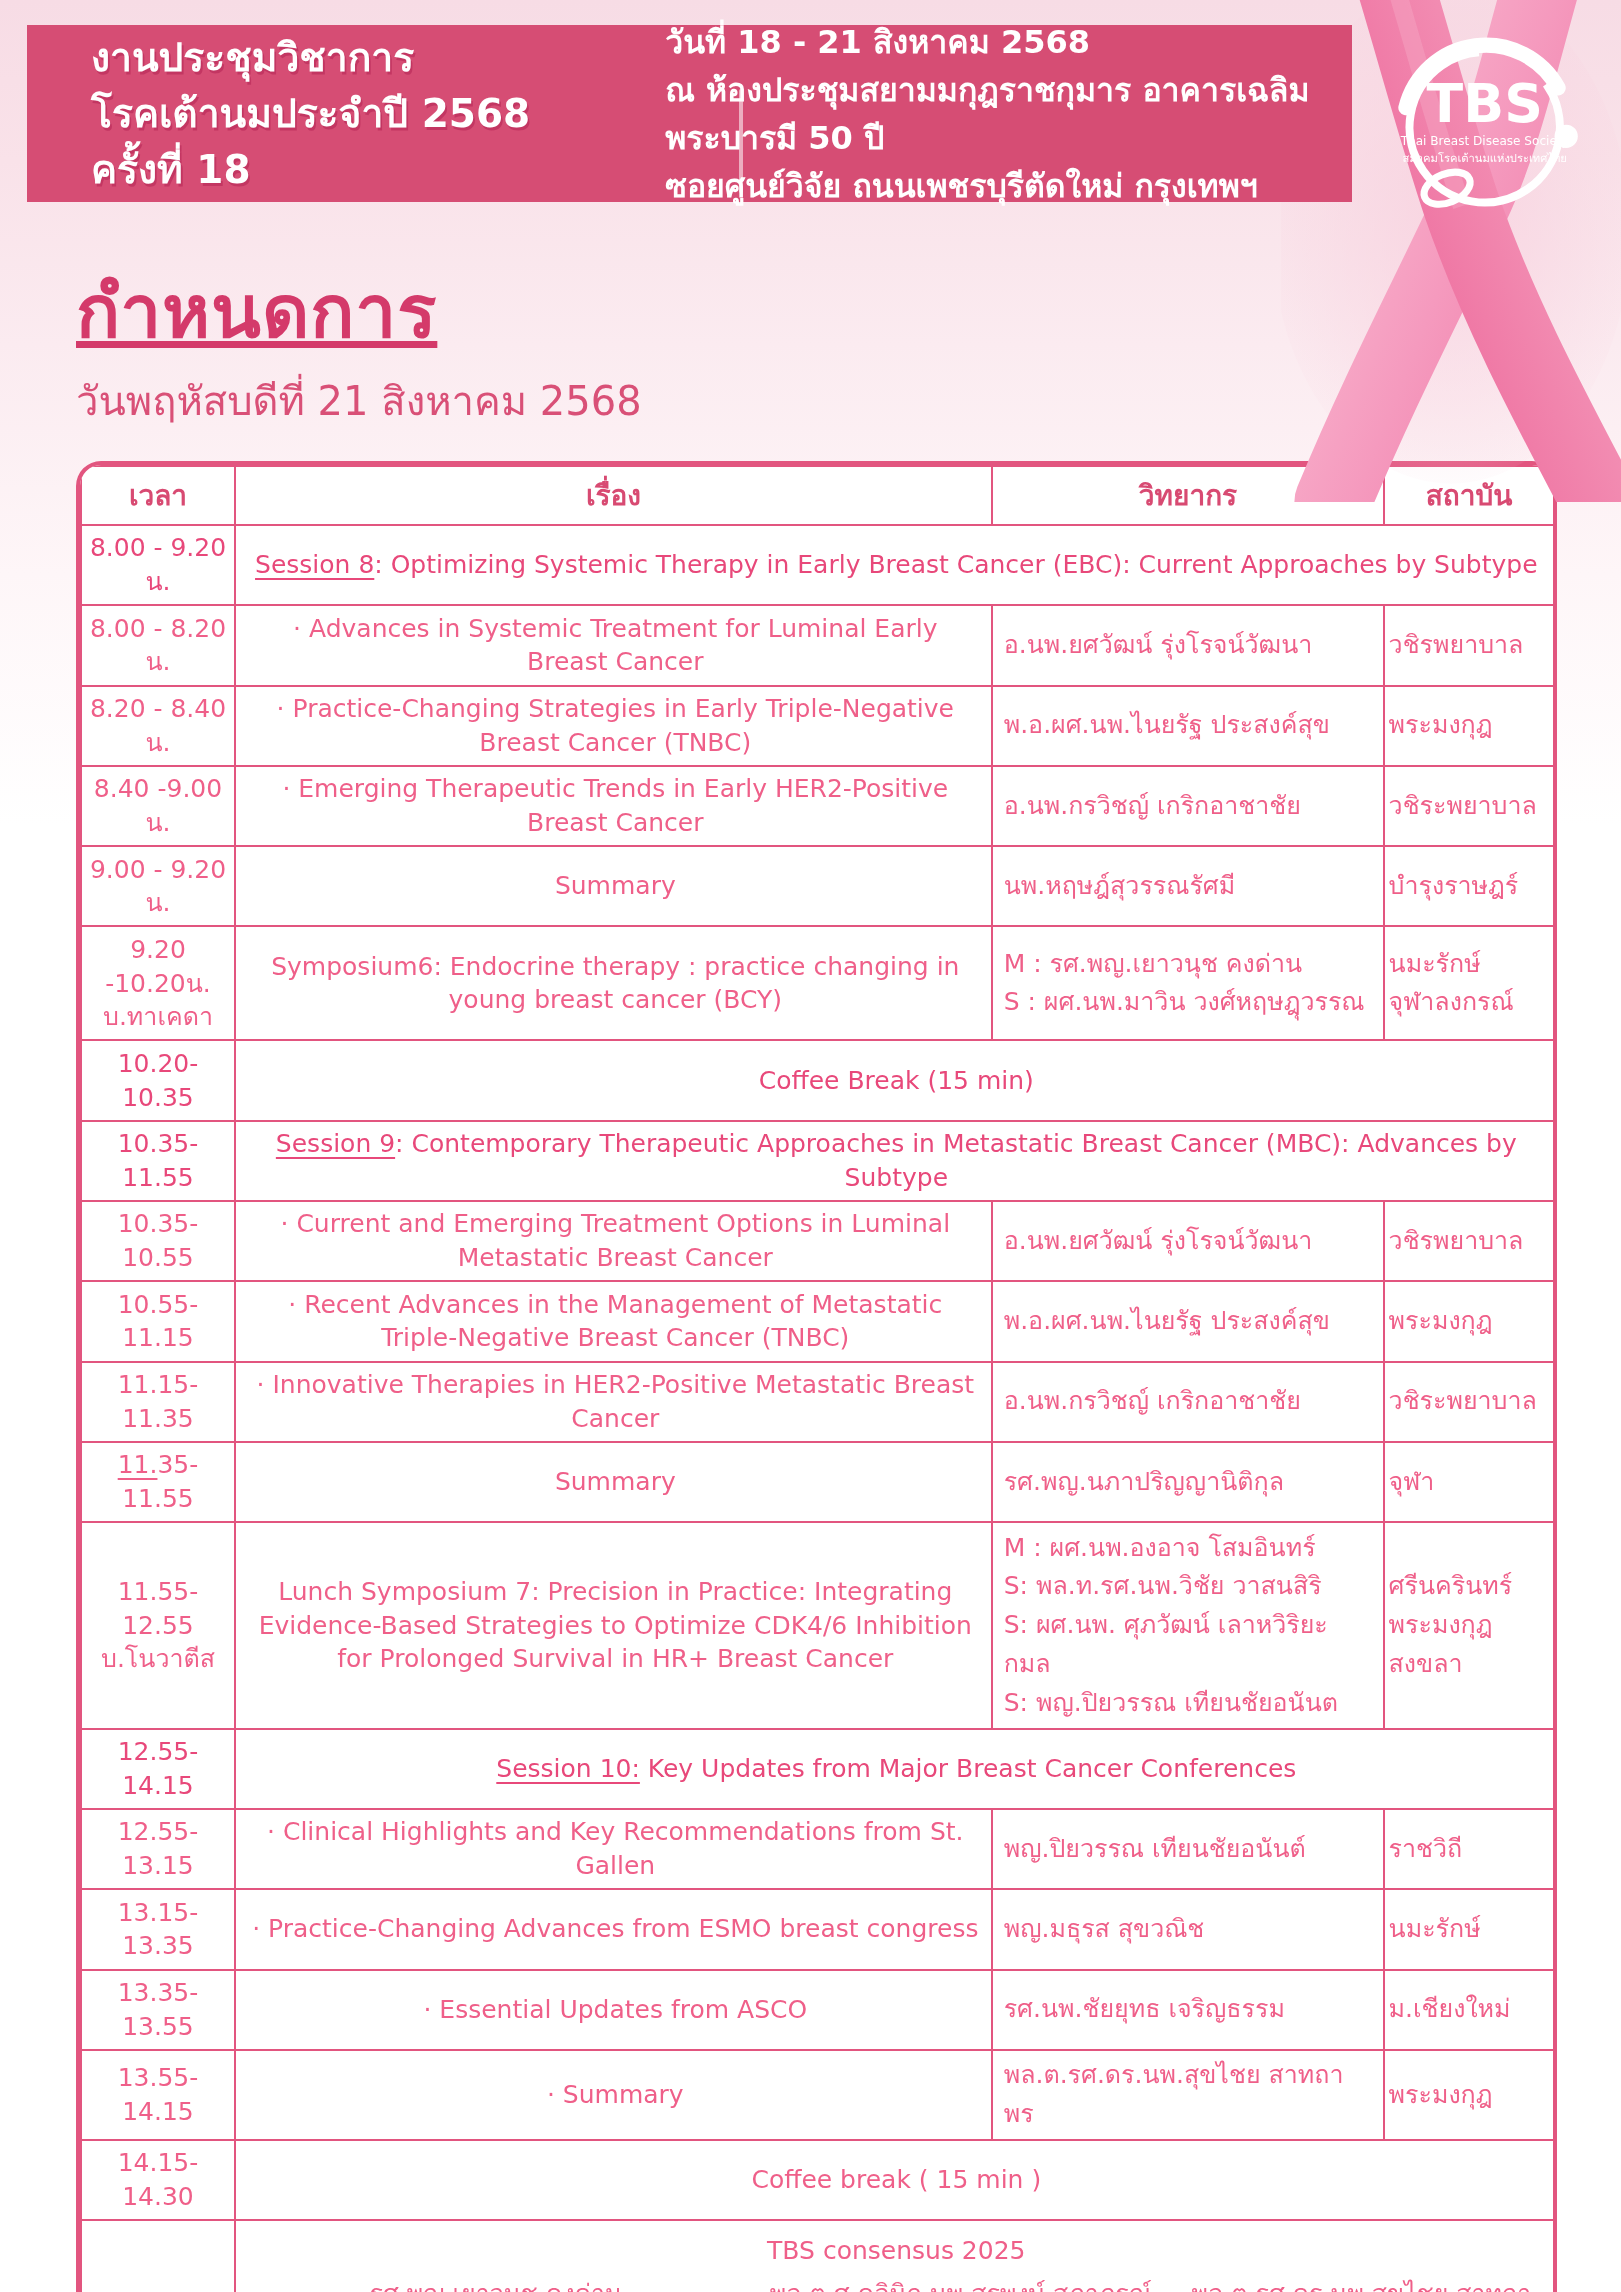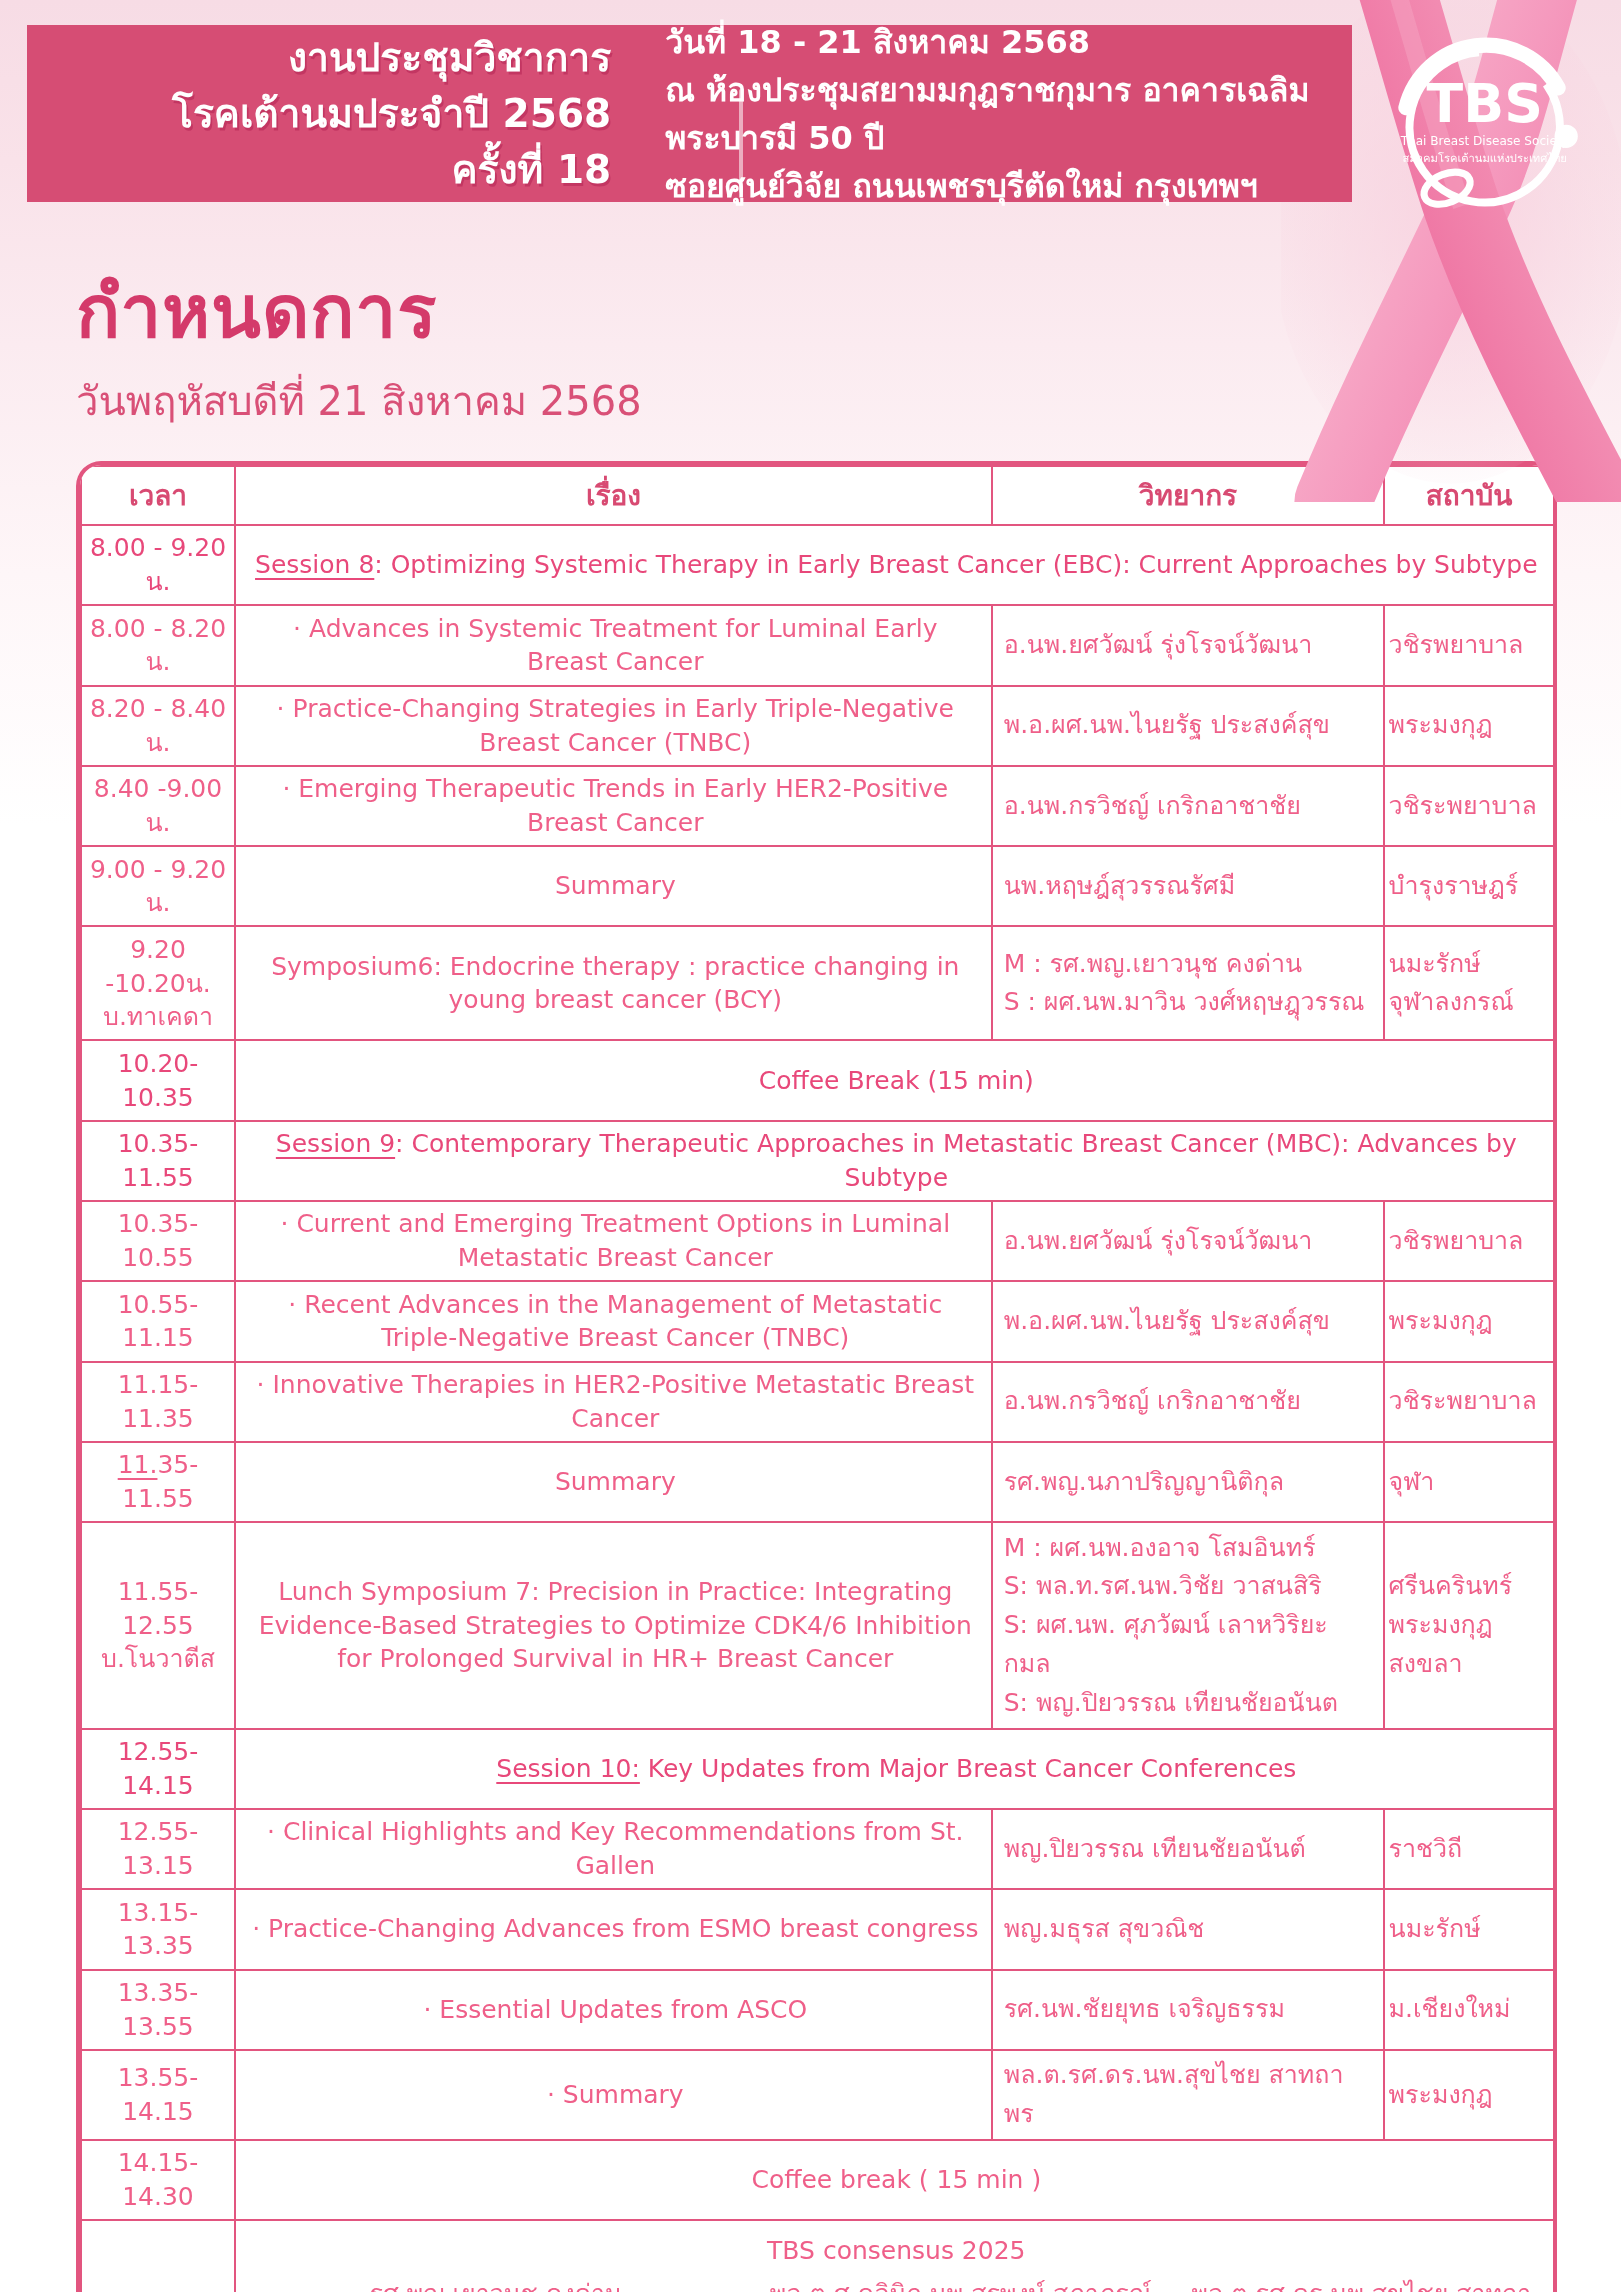--- a/index.html
+++ b/index.html
@@ -2,29 +2,29 @@
 <html style="font-size:14.3px"><head>
 <meta charset="utf-8">
 <style>
   html,body{margin:0;padding:0;}
   body{font-family:"DejaVu Sans","Liberation Sans",sans-serif;}
   #page{position:relative;width:1621px;height:2293px;overflow:hidden;
         background:linear-gradient(180deg,#f7dce5 0%,#f9e2e9 7%,#fbebf0 15%,#fef6f8 25%,#ffffff 36%,#ffffff 100%);}
   
   .banner{position:absolute;left:27px;top:25px;width:1325px;height:177px;background:#d64d74;z-index:2;display:flex;align-items:center;}
   .banner-left{width:654px;padding-left:64px;color:#ffffff;font-weight:bold;font-size:39px;line-height:56px;
-               text-shadow:1.8px 2.7px 0 rgba(173,26,77,.45);text-align:right;}
+               text-shadow:1.8px 2.7px 0 rgba(173,26,77,.45);}
   .banner-divider{position:absolute;left:712px;top:64px;width:3.6px;height:104px;background:rgba(255,255,255,.55);border-radius:1.8px;}
   .banner-right{padding-left:54px;color:#ffffff;font-size:32px;line-height:48px;font-weight:700;}
   
   .ribbon{position:absolute;right:0;top:0;z-index:1;}
   
   .logo{position:absolute;left:1379px;top:36px;z-index:3;}
   
-  .page-title{position:absolute;left:76px;top:253px;font-size:73px;font-weight:bold;color:#d43a6a;letter-spacing:0.9px;}
+  .page-title{position:absolute;left:76px;top:253px;font-size:73px;font-weight:bold;color:#d43a6a;letter-spacing:0.9px;text-decoration:underline;}
   .page-subtitle{position:absolute;left:76px;top:369px;font-size:40px;color:#d95077;}
   
   .tbl-wrap{position:absolute;left:76px;top:461px;width:1473px;background:#ffffff;
             border:4.5px solid #e2557f;border-bottom-width:16px;border-radius:25px;overflow:hidden;}
   table{border-collapse:collapse;width:100%;table-layout:fixed;}
   td{border:2.7px solid #e2557f;font-size:25px;color:#ef5f89;vertical-align:middle;padding:5.4px 10.7px;line-height:1.35;}
   .thead td{font-weight:bold;color:#d84a72;font-size:28px;text-align:center;padding:9px 5.4px;}
   .c-time{text-align:center;padding:5.4px 3.6px;}
   .c-topic{text-align:center;padding-left:14.3px;}
   .c-speaker{text-align:left;padding-left:10.7px;line-height:1.55;}

